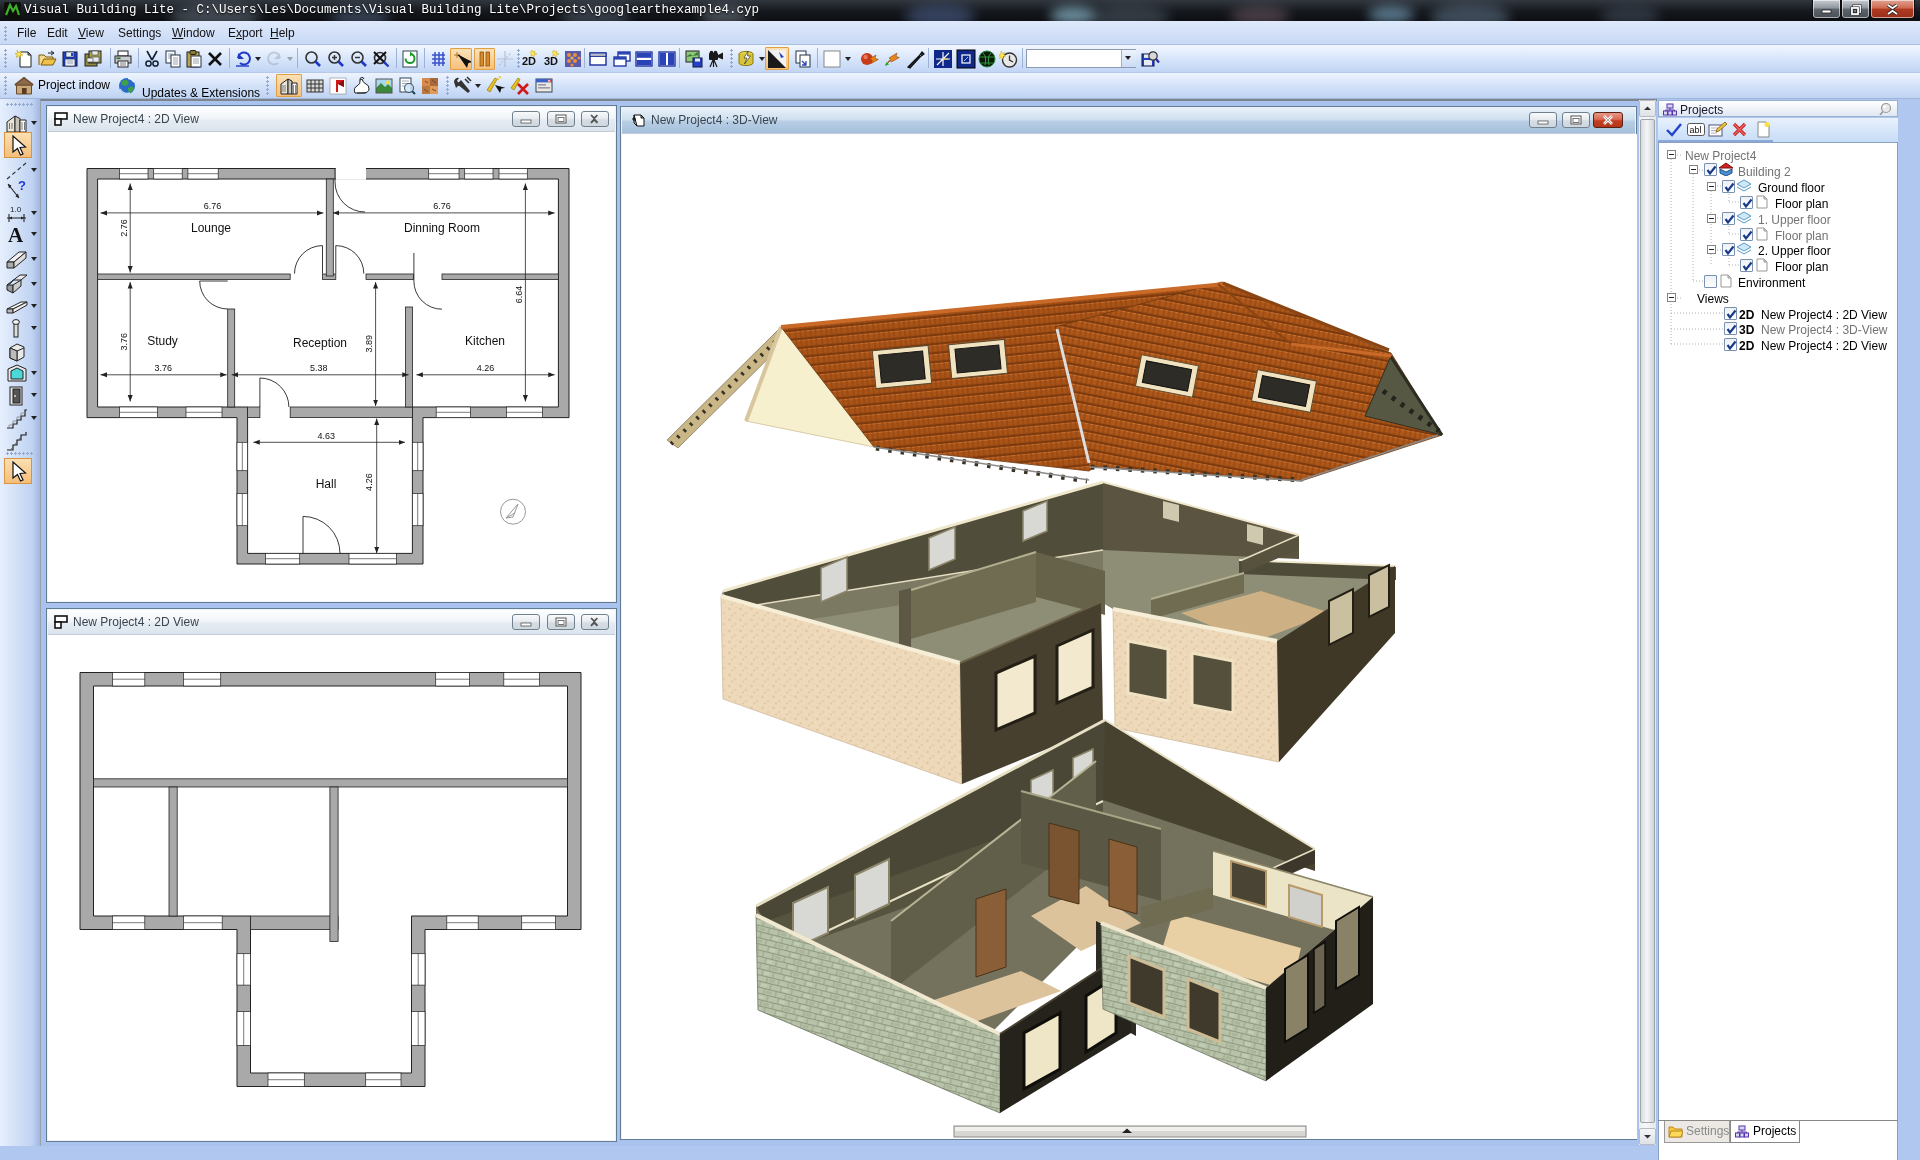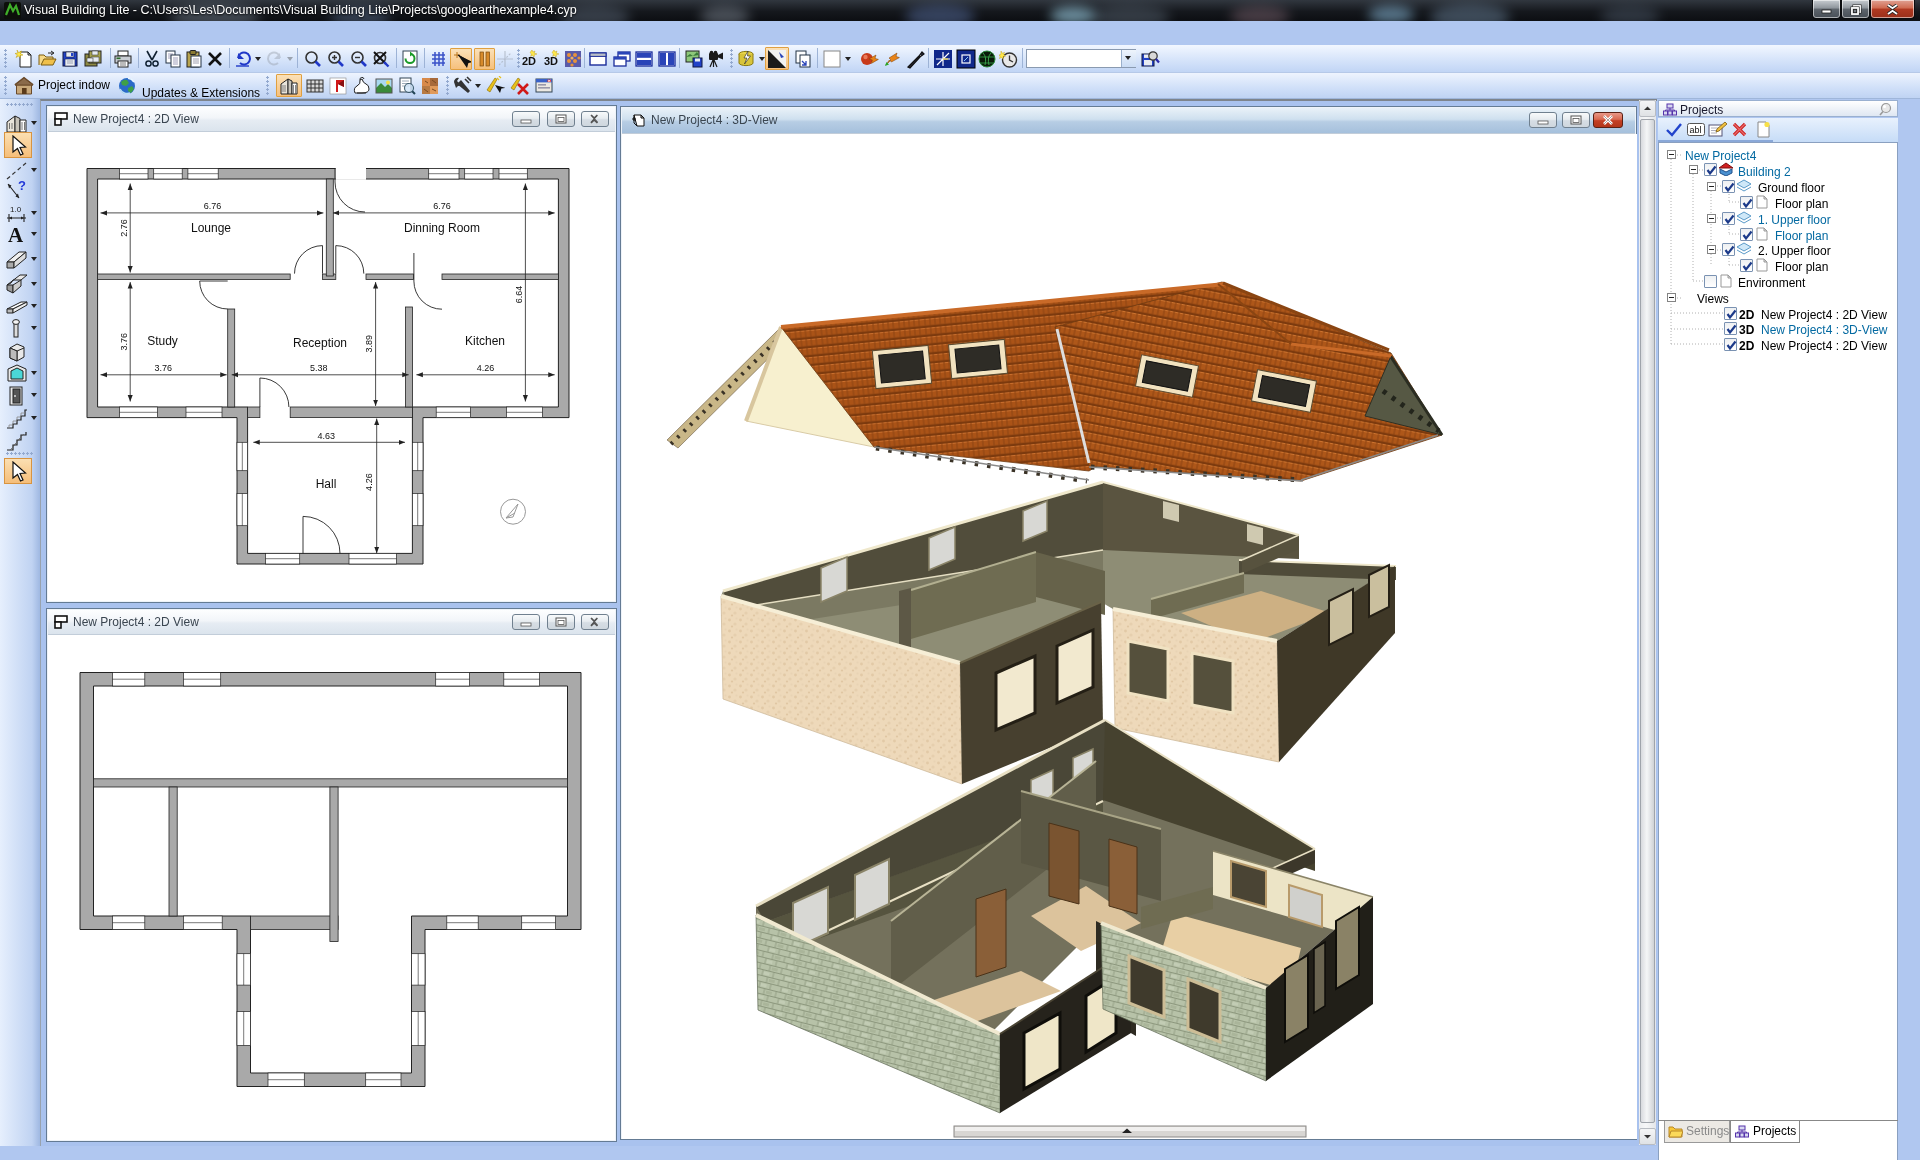--- a/index.html
+++ b/index.html
@@ -6,21 +6,21 @@
 html,body { width:1920px; height:1160px; overflow:hidden; font-family:"Liberation Sans",sans-serif; }
 #app { position:absolute; left:0; top:0; width:1920px; height:1160px; background:#b0c7f0; }
 .abs { position:absolute; }
 
 
 #titlebar { left:0; top:0; width:1920px; height:21px;
   background:linear-gradient(#31373f,#15181d 55%,#0c0e12);
   overflow:hidden;
 }
 .blob { position:absolute; border-radius:50%; filter:blur(6px); }
-#titletext { position:absolute; left:24px; top:3px; color:#fff; font-size:12.5px; white-space:nowrap; text-shadow:0 1px 2px #000; }
+#titletext { position:absolute; left:24px; top:3px; color:#fff; font-size:12.5px; white-space:nowrap; text-shadow:0 1px 2px #000;font-family:Liberation Mono, monospace; }
 #appico { position:absolute; left:5px; top:2px; width:17px; height:17px; }
 .capbtns { position:absolute; right:5px; top:0; height:19px; display:flex; }
 .capbtn { width:29px; height:19px; border:1px solid #0b0d10; border-top:none; border-radius:0 0 4px 4px; background:linear-gradient(#c8cdd2,#8e959c 45%,#5f666e 50%,#474e56); box-shadow:inset 0 0 0 1px rgba(255,255,255,.55); display:flex; align-items:center; justify-content:center; }
 .capbtn.close { width:45px; background:linear-gradient(#e0a294,#cf6a50 45%,#b03a22 50%,#992f1a); }
 
 
 #menubar { left:0; top:21px; width:1920px; height:24px; background:linear-gradient(#dfe9fb,#c8d9f6); border-bottom:1px solid #aabedf; font-size:12px; color:#111; }
 #menubar .mi { position:absolute; top:5px; }
 .grip { position:absolute; width:3px; background-image:radial-gradient(circle at 1.5px 1.5px,#93a9cf 1px,transparent 1.2px); background-size:3px 4px; }
 .hgrip { position:absolute; height:3px; background-image:radial-gradient(circle at 1.5px 1.5px,#93a9cf 1px,transparent 1.2px); background-size:4px 3px; }
@@ -52,21 +52,21 @@
 #vscroll { left:1639px; top:100px; width:17px; height:1045px; background:linear-gradient(90deg,#eceef0,#f6f7f8 40%,#e4e6e9); }
 .sbtn { position:absolute; left:0; width:17px; height:17px; background:linear-gradient(#f4f5f6,#dfe2e5); border:1px solid #b8bcc2; border-radius:2px; }
 #vthumb { position:absolute; left:1px; top:19px; width:15px; height:1004px; background:linear-gradient(90deg,#d8dade,#f5f6f7 45%,#cfd2d6); border:1px solid #9fa4ab; border-radius:2px; }
 
 
 #projpanel { left:1657px; top:99px; width:242px; height:1047px; background:#b0c7f0; }
 #projhead { position:absolute; left:1px; top:1px; width:240px; height:17px; background:linear-gradient(#ffffff,#dfe7f2); border:1px solid #9ab0d0; color:#1a1a2e; font-size:12px; }
 #projtool { position:absolute; left:1px; top:19px; width:240px; height:24px; background:linear-gradient(#e8f1fd,#c6dcf7); }
 #projtree { position:absolute; left:1px; top:43px; width:240px; height:1020px; background:#fff; border:1px solid #8aa0c0; font-size:12px; }
 .trow { position:absolute; white-space:nowrap; }
-.red { color:#0369a1; }
+.red { color:#737373; }
 .ebox { position:absolute; width:9px; height:9px; background:#fff; border:1px solid #848484; }
 .ebox::after { content:""; position:absolute; left:1px; top:3px; width:5px; height:1px; background:#222; }
 .cb { position:absolute; width:13px; height:13px; background:linear-gradient(#eef0f2,#fff); border:1px solid #7a92b2; border-radius:1px; }
 .ti { position:absolute; width:16px; height:14px; }
 #projtabs { position:absolute; left:1px; top:1021px; width:240px; height:24px; font-size:12px; }
 
 
 #statusbar { left:0; top:1146px; width:1920px; height:14px; background:#f1efed; border-top:1px solid #d5d2cf; font-size:12px; color:#1a1a1a; }
 
 svg { display:block; }
@@ -107,20 +107,30 @@
             <rect x="3.4" y="5.4" width="3.2" height="3.2" fill="#757d85" stroke="#222" stroke-width="0.9"></rect>
           </svg>
         </div>
       <div class="capbtn close">
           <svg width="13" height="11" viewBox="0 0 13 11">
             <path d="M2 1 L6.5 4.2 L11 1 M2 10 L6.5 6.8 L11 10" stroke="#222" stroke-width="3.4" fill="none"></path>
             <path d="M2 1 L6.5 4.2 L11 1 M2 10 L6.5 6.8 L11 10" stroke="#fff" stroke-width="1.9" fill="none"></path>
           </svg>
         </div>
     </div>
+  </div>
+  <div id="menubar" class="abs">
+    <div class="grip" style="left:4px;top:5px;height:15px"></div>
+    <span class="mi" style="left:17px">File</span>
+    <span class="mi" style="left:47px">Edit</span>
+    <span class="mi" style="left:78px"><u>V</u>iew</span>
+    <span class="mi" style="left:118px">Settings</span>
+    <span class="mi" style="left:172px"><u>W</u>indow</span>
+    <span class="mi" style="left:228px">E<u>x</u>port</span>
+    <span class="mi" style="left:270px"><u>H</u>elp</span>
   </div>
   <div id="toolbar1" class="abs">
     <div class="grip" style="left:4px;top:4px;height:20px"></div>
     <svg class="ico" style="left:14px" viewBox="0 0 20 20">
         <path d="M6 3 h8 l3 3 v12 h-11 z" fill="#fff" stroke="#222"></path>
         <path d="M14 3 l3 3 h-3 z" fill="#cdd3da" stroke="#222"></path>
         <path d="M3 1 l1.6 2.6 L7.5 2 l-1 2.8 L9 6 l-3 .5 L6.5 9 4.6 7 2 8.5 3.4 5.8 1 4.5 3.8 4z" fill="#ffe84a" stroke="#b8960a" stroke-width=".5"></path>
       </svg>
     <svg class="ico" style="left:37px" viewBox="0 0 20 20">
         <path d="M2 16 V6 h5 l2 2 h7 v2" fill="#f6d987" stroke="#7a5c12"></path>

